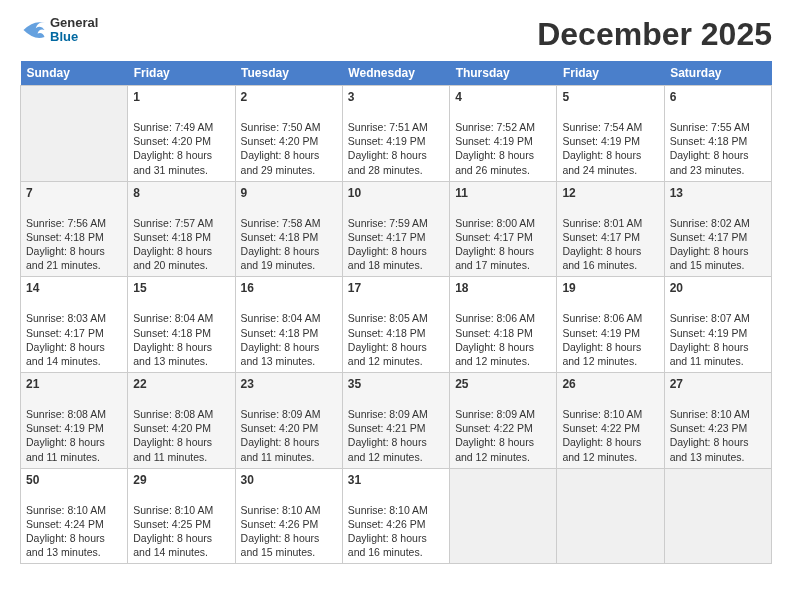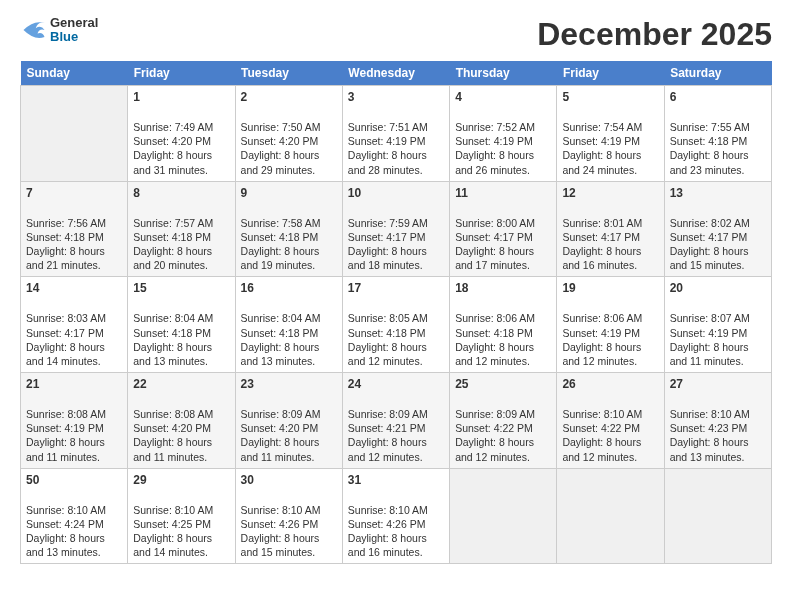--- a/index.html
+++ b/index.html
@@ -217,21 +217,21 @@
           </td>
           <td>
             <span class="day-num">22</span>
             <div class="cell-text">Sunrise: 8:08 AM<br>Sunset: 4:20 PM<br>Daylight: 8 hours<br>and 11 minutes.</div>
           </td>
           <td>
             <span class="day-num">23</span>
             <div class="cell-text">Sunrise: 8:09 AM<br>Sunset: 4:20 PM<br>Daylight: 8 hours<br>and 11 minutes.</div>
           </td>
           <td>
-            <span class="day-num">24</span>
+            <span class="day-num">35</span>
             <div class="cell-text">Sunrise: 8:09 AM<br>Sunset: 4:21 PM<br>Daylight: 8 hours<br>and 12 minutes.</div>
           </td>
           <td>
             <span class="day-num">25</span>
             <div class="cell-text">Sunrise: 8:09 AM<br>Sunset: 4:22 PM<br>Daylight: 8 hours<br>and 12 minutes.</div>
           </td>
           <td>
             <span class="day-num">26</span>
             <div class="cell-text">Sunrise: 8:10 AM<br>Sunset: 4:22 PM<br>Daylight: 8 hours<br>and 12 minutes.</div>
           </td>

